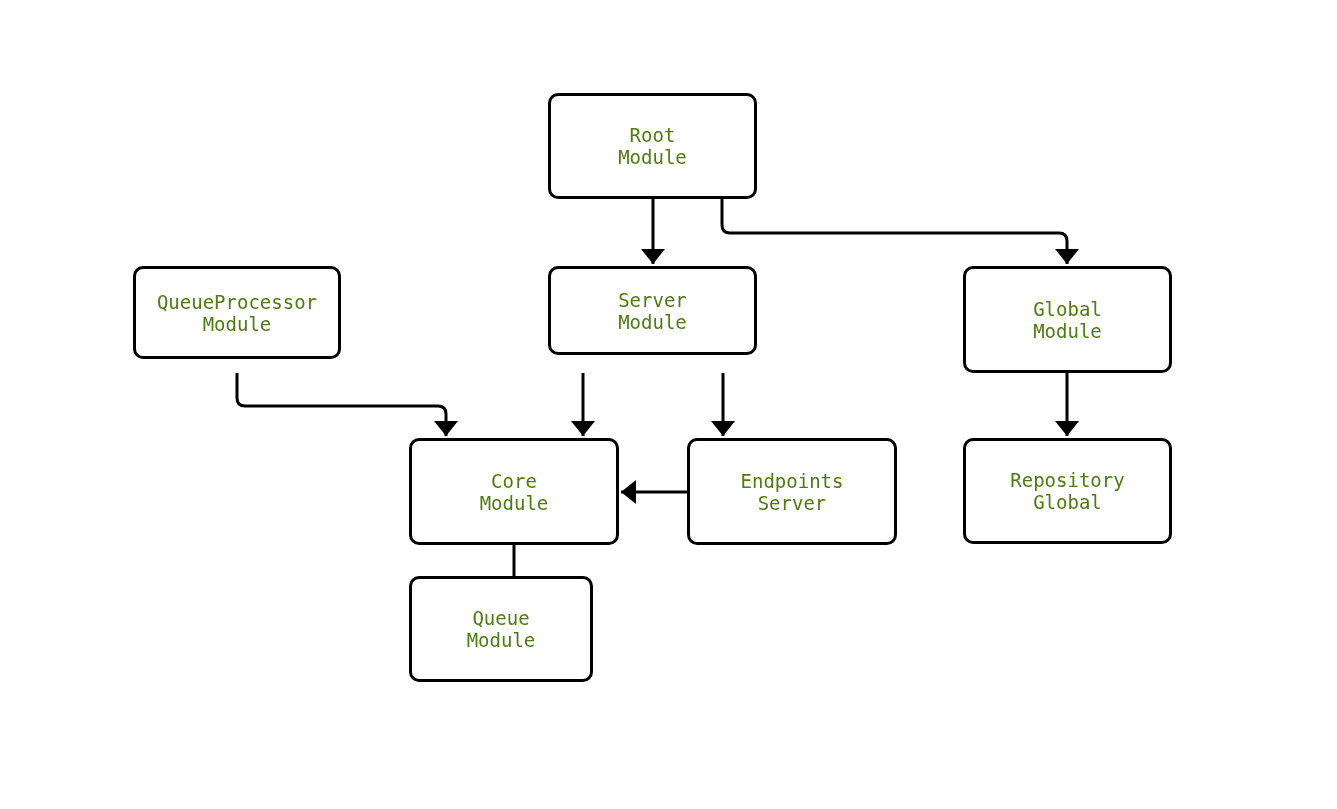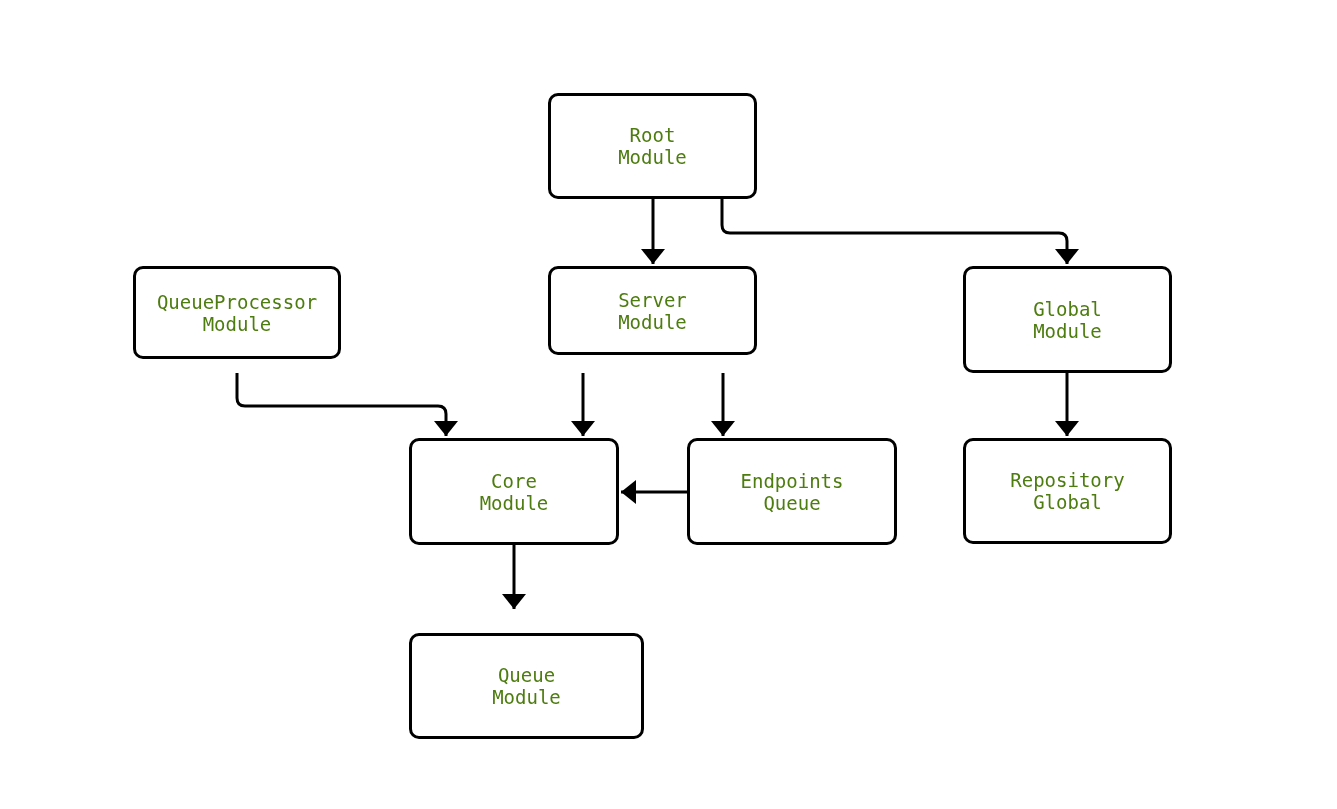--- a/index.html
+++ b/index.html
@@ -46,21 +46,21 @@
     white-space: pre-line;
   }
   
   #n-root        { left: 548px; top: 93px;  width: 209px; height: 106px; }
   #n-qproc       { left: 133px; top: 266px; width: 208px; height: 93px; }
   #n-server      { left: 548px; top: 266px; width: 209px; height: 89px; }
   #n-global      { left: 963px; top: 266px; width: 209px; height: 107px; }
   #n-core        { left: 409px; top: 438px; width: 210px; height: 107px; justify-content: center; }
   #n-endpoints   { left: 687px; top: 438px; width: 210px; height: 107px; }
   #n-repository  { left: 963px; top: 438px; width: 209px; height: 106px; }
-  #n-queue       { left: 409px; top: 633px; width: 235px; height: 106px; }
+  #n-queue       { left: 409px; top: 576px; width: 184px; height: 106px; }
 </style>
 </head>
 <body>
 
 <div id="diagram">
 
   <svg id="edges" viewBox="0 0 1337 809" xmlns="http://www.w3.org/2000/svg">
     <defs>
       <marker id="arrow" markerUnits="userSpaceOnUse" markerWidth="16" markerHeight="26" viewBox="0 0 16 26" refX="15" refY="13" orient="auto">
         <path d="M 0 1 L 15 13 L 0 25 Z" fill="#000000"></path>
@@ -104,21 +104,21 @@
 Module</span>
   </div>
 
   <div class="node" id="n-core">
     <span class="node-label">Core
 Module</span>
   </div>
 
   <div class="node" id="n-endpoints">
     <span class="node-label">Endpoints
-Queue</span>
+Server</span>
   </div>
 
   <div class="node" id="n-repository">
     <span class="node-label">Repository
 Global</span>
   </div>
 
   <div class="node" id="n-queue">
     <span class="node-label">Queue
 Module</span>

